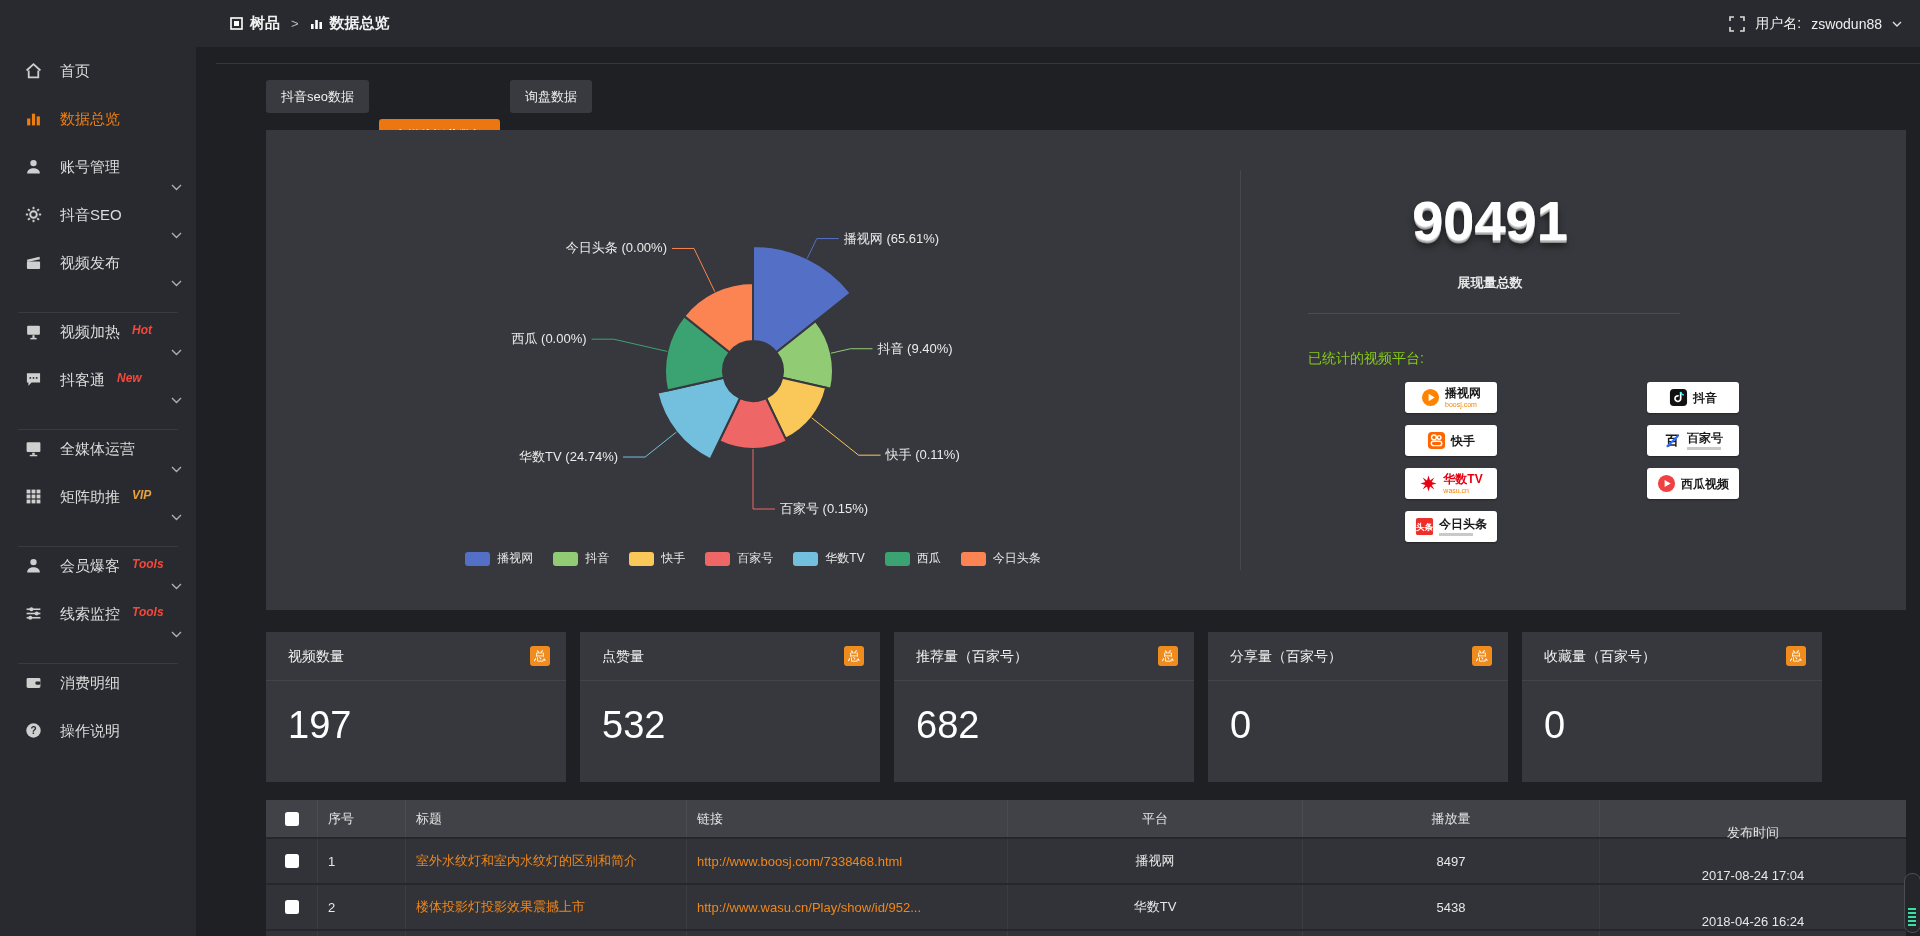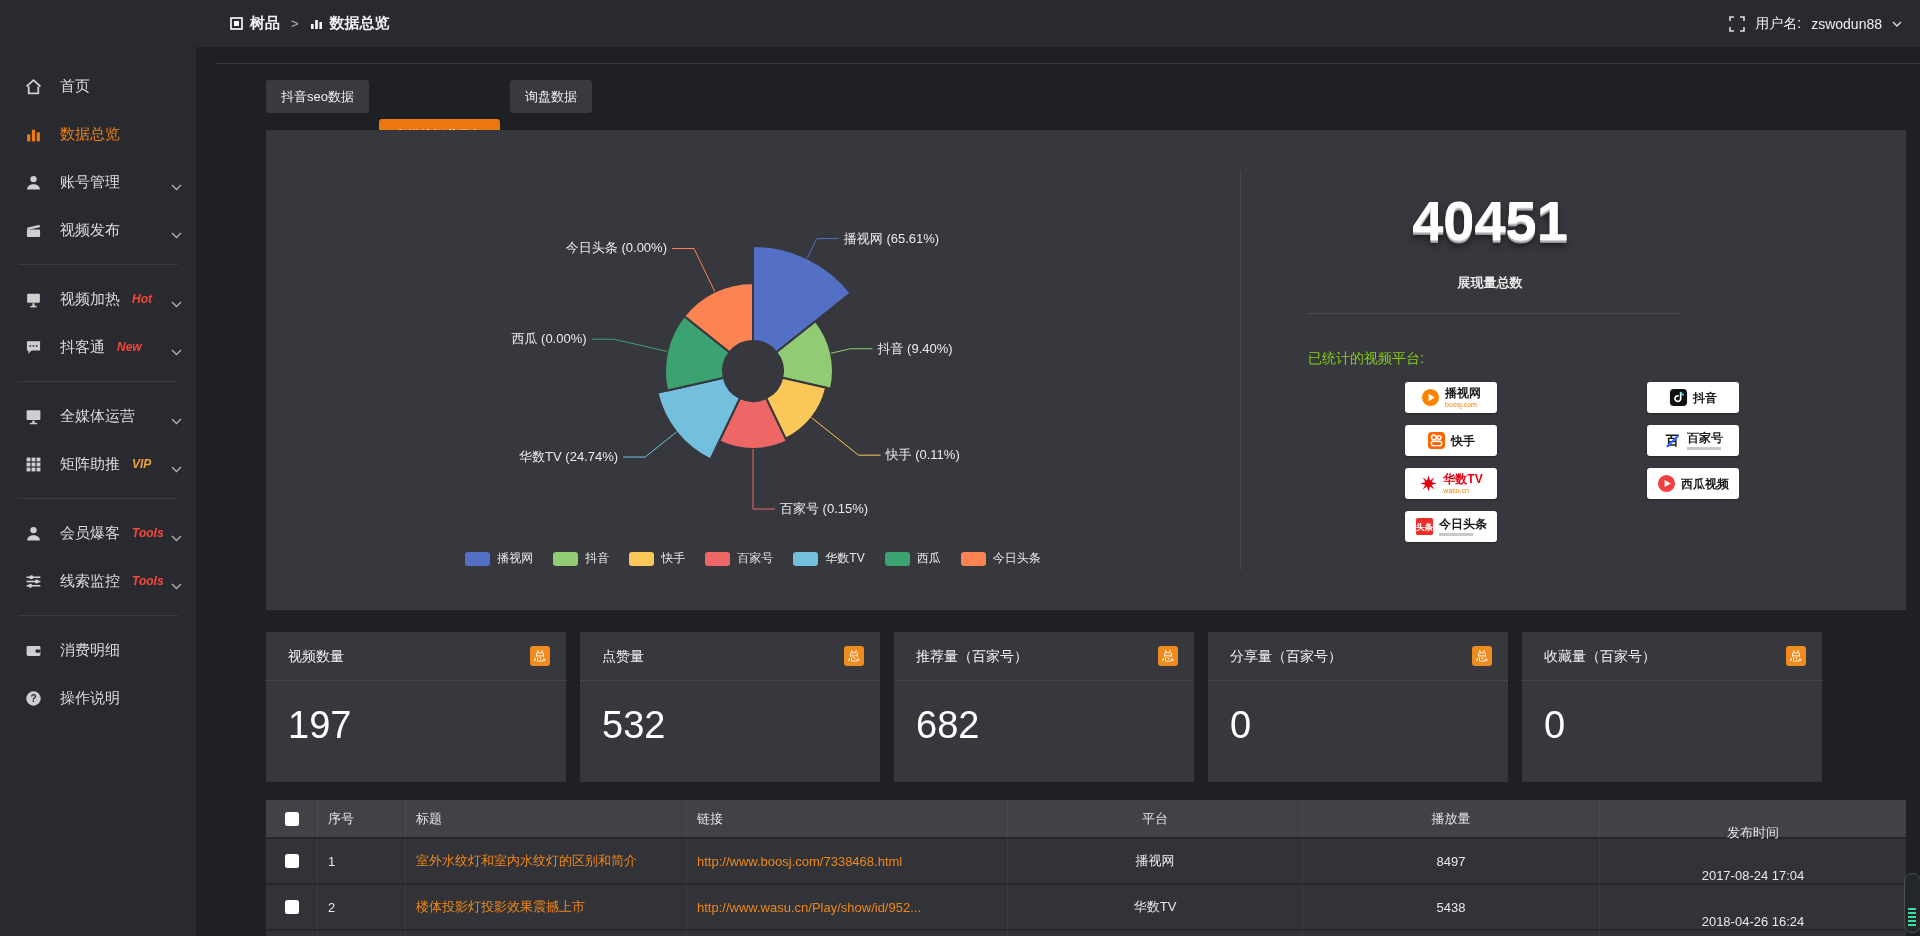--- a/index.html
+++ b/index.html
@@ -12,21 +12,21 @@
   .logo-en{font-size:26px;font-weight:bold;letter-spacing:1px;color:#fff;}
   .logo-cn{font-size:24px;font-weight:bold;color:#fff;margin-left:5px;}
   .breadcrumb{position:absolute;left:230px;top:0;height:47px;display:flex;align-items:center;gap:7px;
               font-size:15px;font-weight:bold;color:#f2f2f2;}
   .bc-sep{color:#bbb;font-size:13px;font-weight:normal;margin:0 4px;}
   .top-right{position:absolute;right:18px;top:0;height:47px;display:flex;align-items:center;gap:10px;font-size:14px;color:#eee;}
   .fs-icon{width:16px;height:16px;display:inline-block;cursor:pointer;}
   .chev{display:inline-block;}
   
   .sidebar{position:absolute;left:0;top:47px;width:196px;height:889px;background:#292a2f;padding-top:15px;box-sizing:border-box;}
-  .side-item{position:relative;height:48px;display:flex;align-items:center;cursor:pointer;color:#dcdcdc;}
+  .side-item{position:relative;height:48px;display:flex;cursor:pointer;color:#dcdcdc;}
   .side-item .ico{width:17px;height:17px;margin-left:25px;flex:0 0 17px;color:#cfcfcf;}
   .side-item .lbl{margin-left:18px;font-size:15px;}
   .side-item.active,.side-item.active .ico{color:#ee7e12;}
   .side-badge{font-size:12px;font-weight:bold;font-style:italic;margin-left:12px;}
   .side-chev{position:absolute;right:14px;top:19px;color:#aeaeae;}
   .side-div{height:1px;background:#3a3b40;margin:10px 18px;}
   
   .content-topline{position:absolute;left:216px;top:63px;width:1704px;height:1px;background:#37383c;}
   .tabs{position:absolute;left:266px;top:80px;display:flex;gap:10px;}
   .tab{height:33px;line-height:33px;padding:0 15px;background:#393a3f;color:#f0f0f0;font-size:13px;
@@ -140,20 +140,39 @@
               <rect x="11" y="6" width="3" height="8.5" fill="currentColor"></rect>
             </svg></span>
           <span class="lbl">数据总览</span>
         </div>
         <div class="side-item">
           <span class="ico"><svg viewBox="0 0 16 16" width="17" height="17">
               <circle cx="8" cy="4.8" r="3" fill="currentColor"></circle>
               <path d="M2 14.5c0-3.2 3-4.8 6-4.8s6 1.6 6 4.8z" fill="currentColor"></path>
             </svg></span>
           <span class="lbl">账号管理</span>
+          <span class="side-chev"><svg width="11" height="7" viewBox="0 0 11 7">
+              <path d="M1 1l4.5 4.5L10 1" fill="none" stroke="currentColor" stroke-width="1.4"></path>
+            </svg></span>
+        </div>
+        <div class="side-item">
+          <span class="ico"><svg viewBox="0 0 16 16" width="17" height="17">
+              <g stroke="currentColor" stroke-width="1.8">
+                <line x1="8" y1="0.8" x2="8" y2="3"></line>
+                <line x1="8" y1="13" x2="8" y2="15.2"></line>
+                <line x1="0.8" y1="8" x2="3" y2="8"></line>
+                <line x1="13" y1="8" x2="15.2" y2="8"></line>
+                <line x1="2.9" y1="2.9" x2="4.5" y2="4.5"></line>
+                <line x1="11.5" y1="11.5" x2="13.1" y2="13.1"></line>
+                <line x1="2.9" y1="13.1" x2="4.5" y2="11.5"></line>
+                <line x1="11.5" y1="4.5" x2="13.1" y2="2.9"></line>
+              </g>
+              <circle cx="8" cy="8" r="3.1" fill="none" stroke="currentColor" stroke-width="1.8"></circle>
+            </svg></span>
+          <span class="lbl">抖音SEO</span>
           <span class="side-chev"><svg width="11" height="7" viewBox="0 0 11 7">
               <path d="M1 1l4.5 4.5L10 1" fill="none" stroke="currentColor" stroke-width="1.4"></path>
             </svg></span>
         </div>
         <div class="side-item">
           <span class="ico"><svg viewBox="0 0 16 16" width="17" height="17">
               <path d="M1.8 5.4l11.8-2.7.5 2.2L2.3 7.6z" fill="currentColor"></path>
               <rect x="1.8" y="7" width="12.4" height="7.2" rx="1" fill="currentColor"></rect>
             </svg></span>
           <span class="lbl">视频发布</span>
@@ -326,21 +345,21 @@
           <span class="lg-sw" style="background: rgb(59, 162, 114);"></span>
           <span class="lg-tx">西瓜</span>
         </div>
         <div class="lg-item">
           <span class="lg-sw" style="background: rgb(252, 132, 82);"></span>
           <span class="lg-tx">今日头条</span>
         </div>
       </div>
     <div class="vdiv"></div>
     <div class="right-sec">
-      <div class="big-num">40451</div>
+      <div class="big-num">90491</div>
       <div class="big-label">展现量总数</div>
       <div class="hdiv"></div>
       <div class="plat-label">已统计的视频平台:</div>
       <div id="platGrid">
           <div class="plat-badge" style="left: 165px; top: 252px;">
             <span class="pb-ic"><svg viewBox="0 0 20 20" width="19" height="19">
                 <circle cx="10" cy="10" r="9" fill="#ff8300"></circle>
                 <path d="M8 6v8l6.5-4z" fill="#fff"></path>
               </svg></span>
             <span class="pb-tx">

